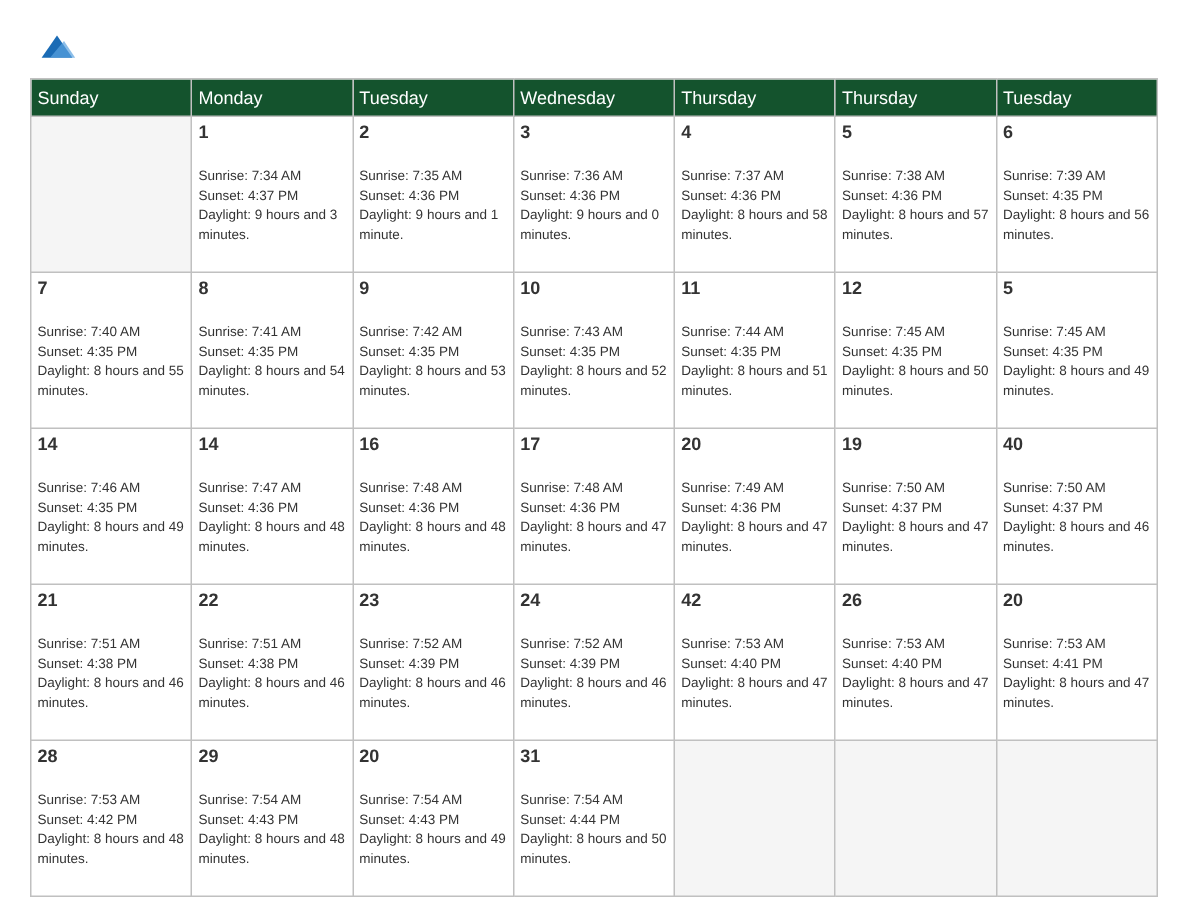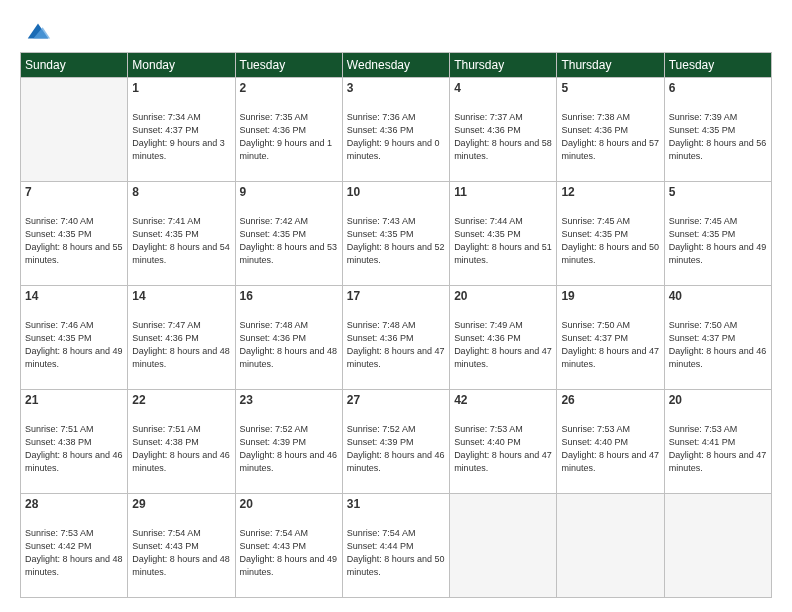--- a/index.html
+++ b/index.html
@@ -231,21 +231,21 @@
           </td>
           <td>
             <span class="day-number">22</span>
             <div class="day-info">Sunrise: 7:51 AM<br>Sunset: 4:38 PM<br>Daylight: 8 hours and 46 minutes.</div>
           </td>
           <td>
             <span class="day-number">23</span>
             <div class="day-info">Sunrise: 7:52 AM<br>Sunset: 4:39 PM<br>Daylight: 8 hours and 46 minutes.</div>
           </td>
           <td>
-            <span class="day-number">27</span>
+            <span class="day-number">24</span>
             <div class="day-info">Sunrise: 7:52 AM<br>Sunset: 4:39 PM<br>Daylight: 8 hours and 46 minutes.</div>
           </td>
           <td>
             <span class="day-number">42</span>
             <div class="day-info">Sunrise: 7:53 AM<br>Sunset: 4:40 PM<br>Daylight: 8 hours and 47 minutes.</div>
           </td>
           <td>
             <span class="day-number">26</span>
             <div class="day-info">Sunrise: 7:53 AM<br>Sunset: 4:40 PM<br>Daylight: 8 hours and 47 minutes.</div>
           </td>

